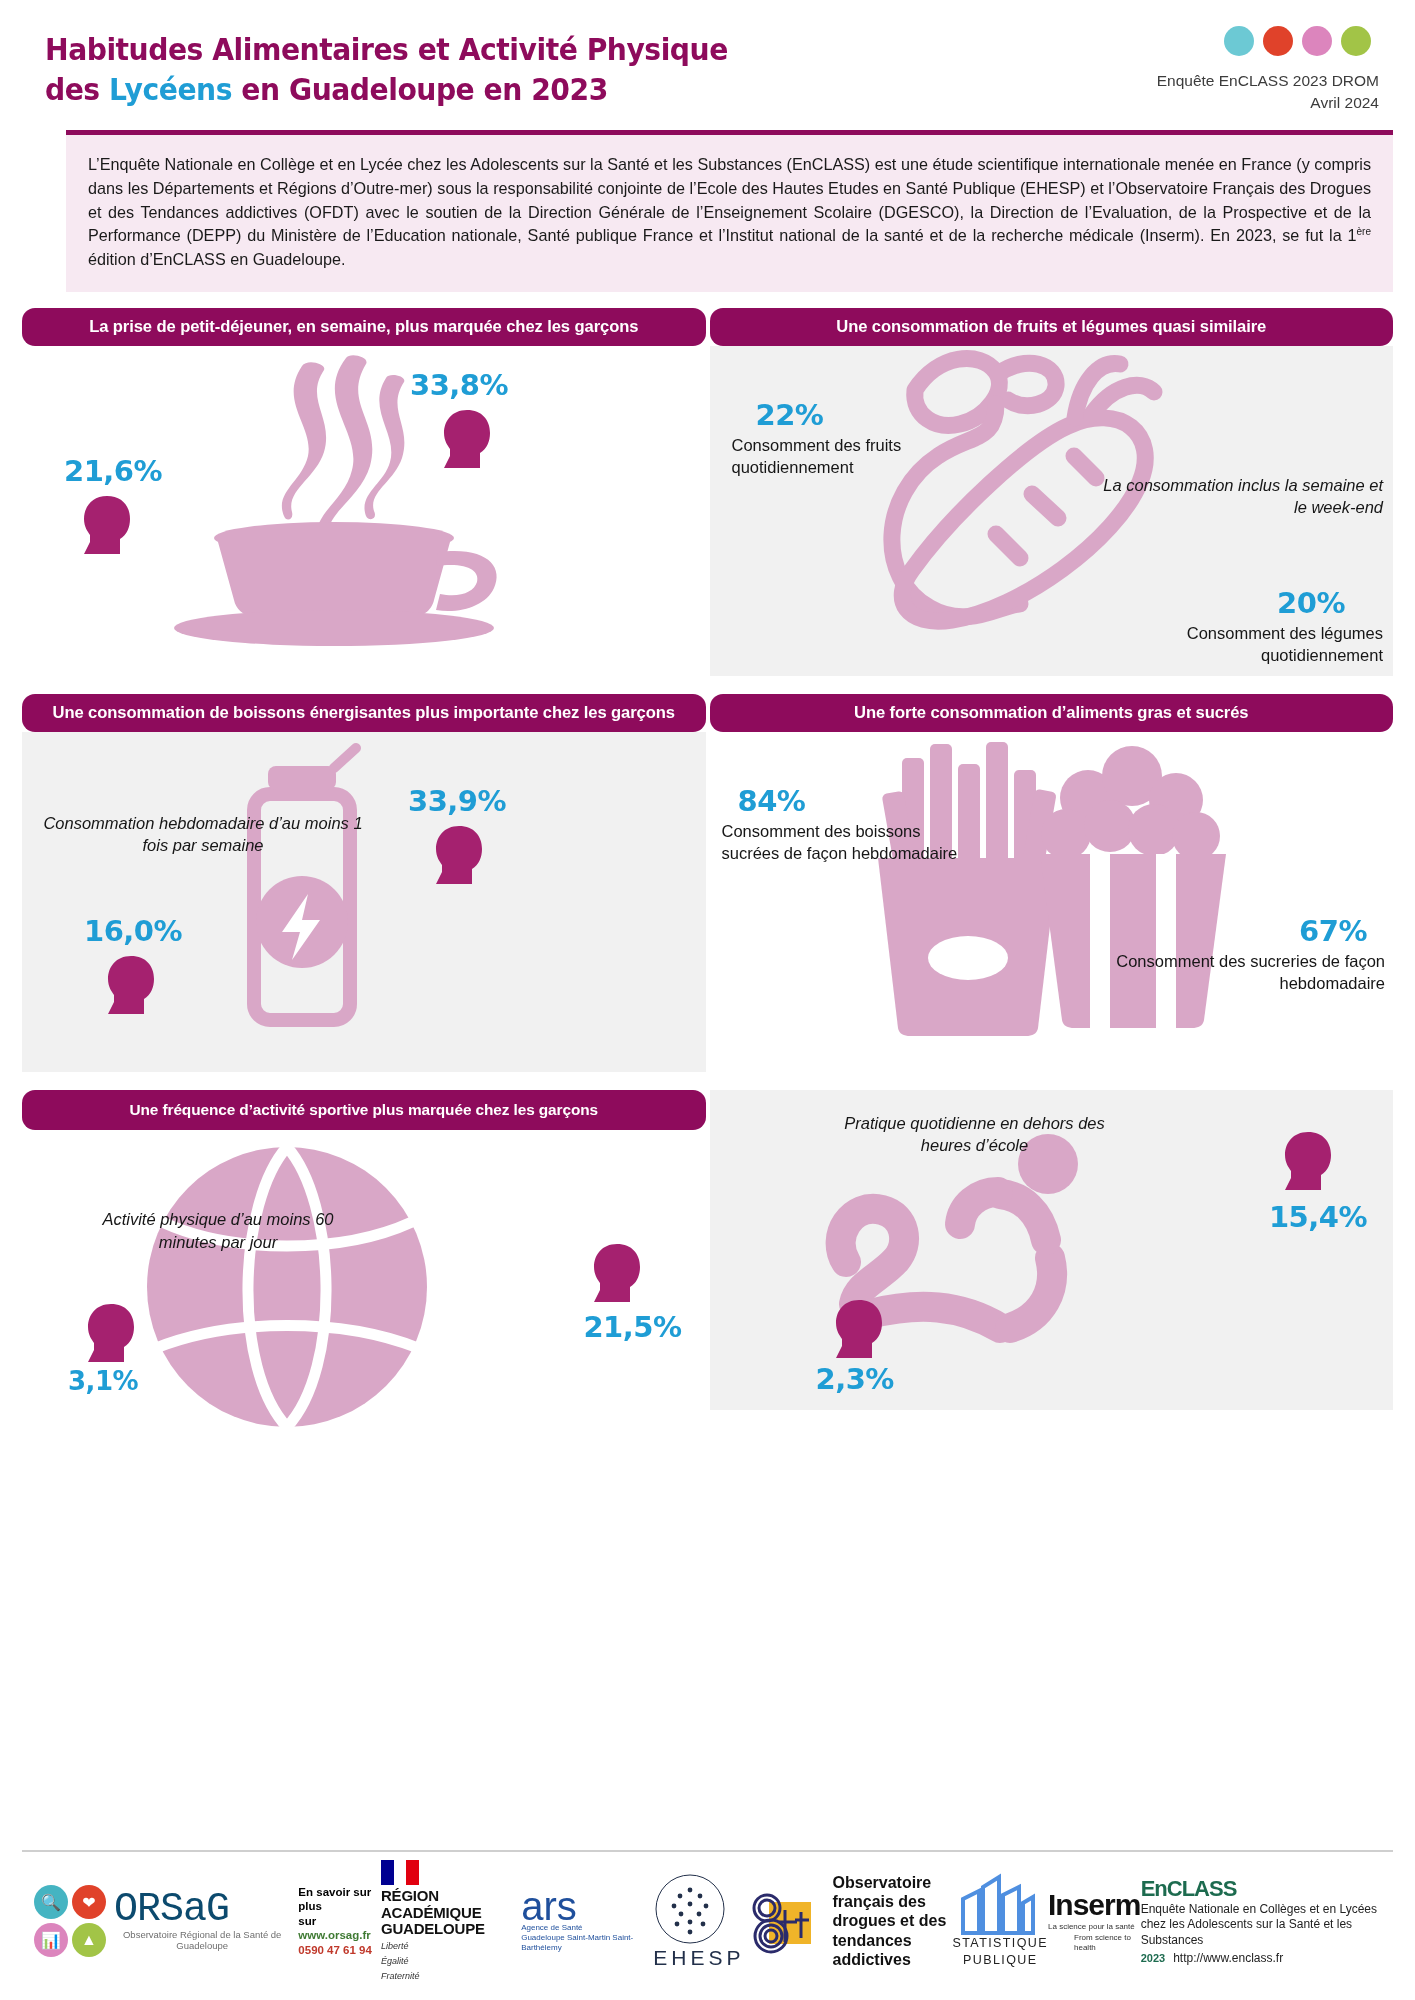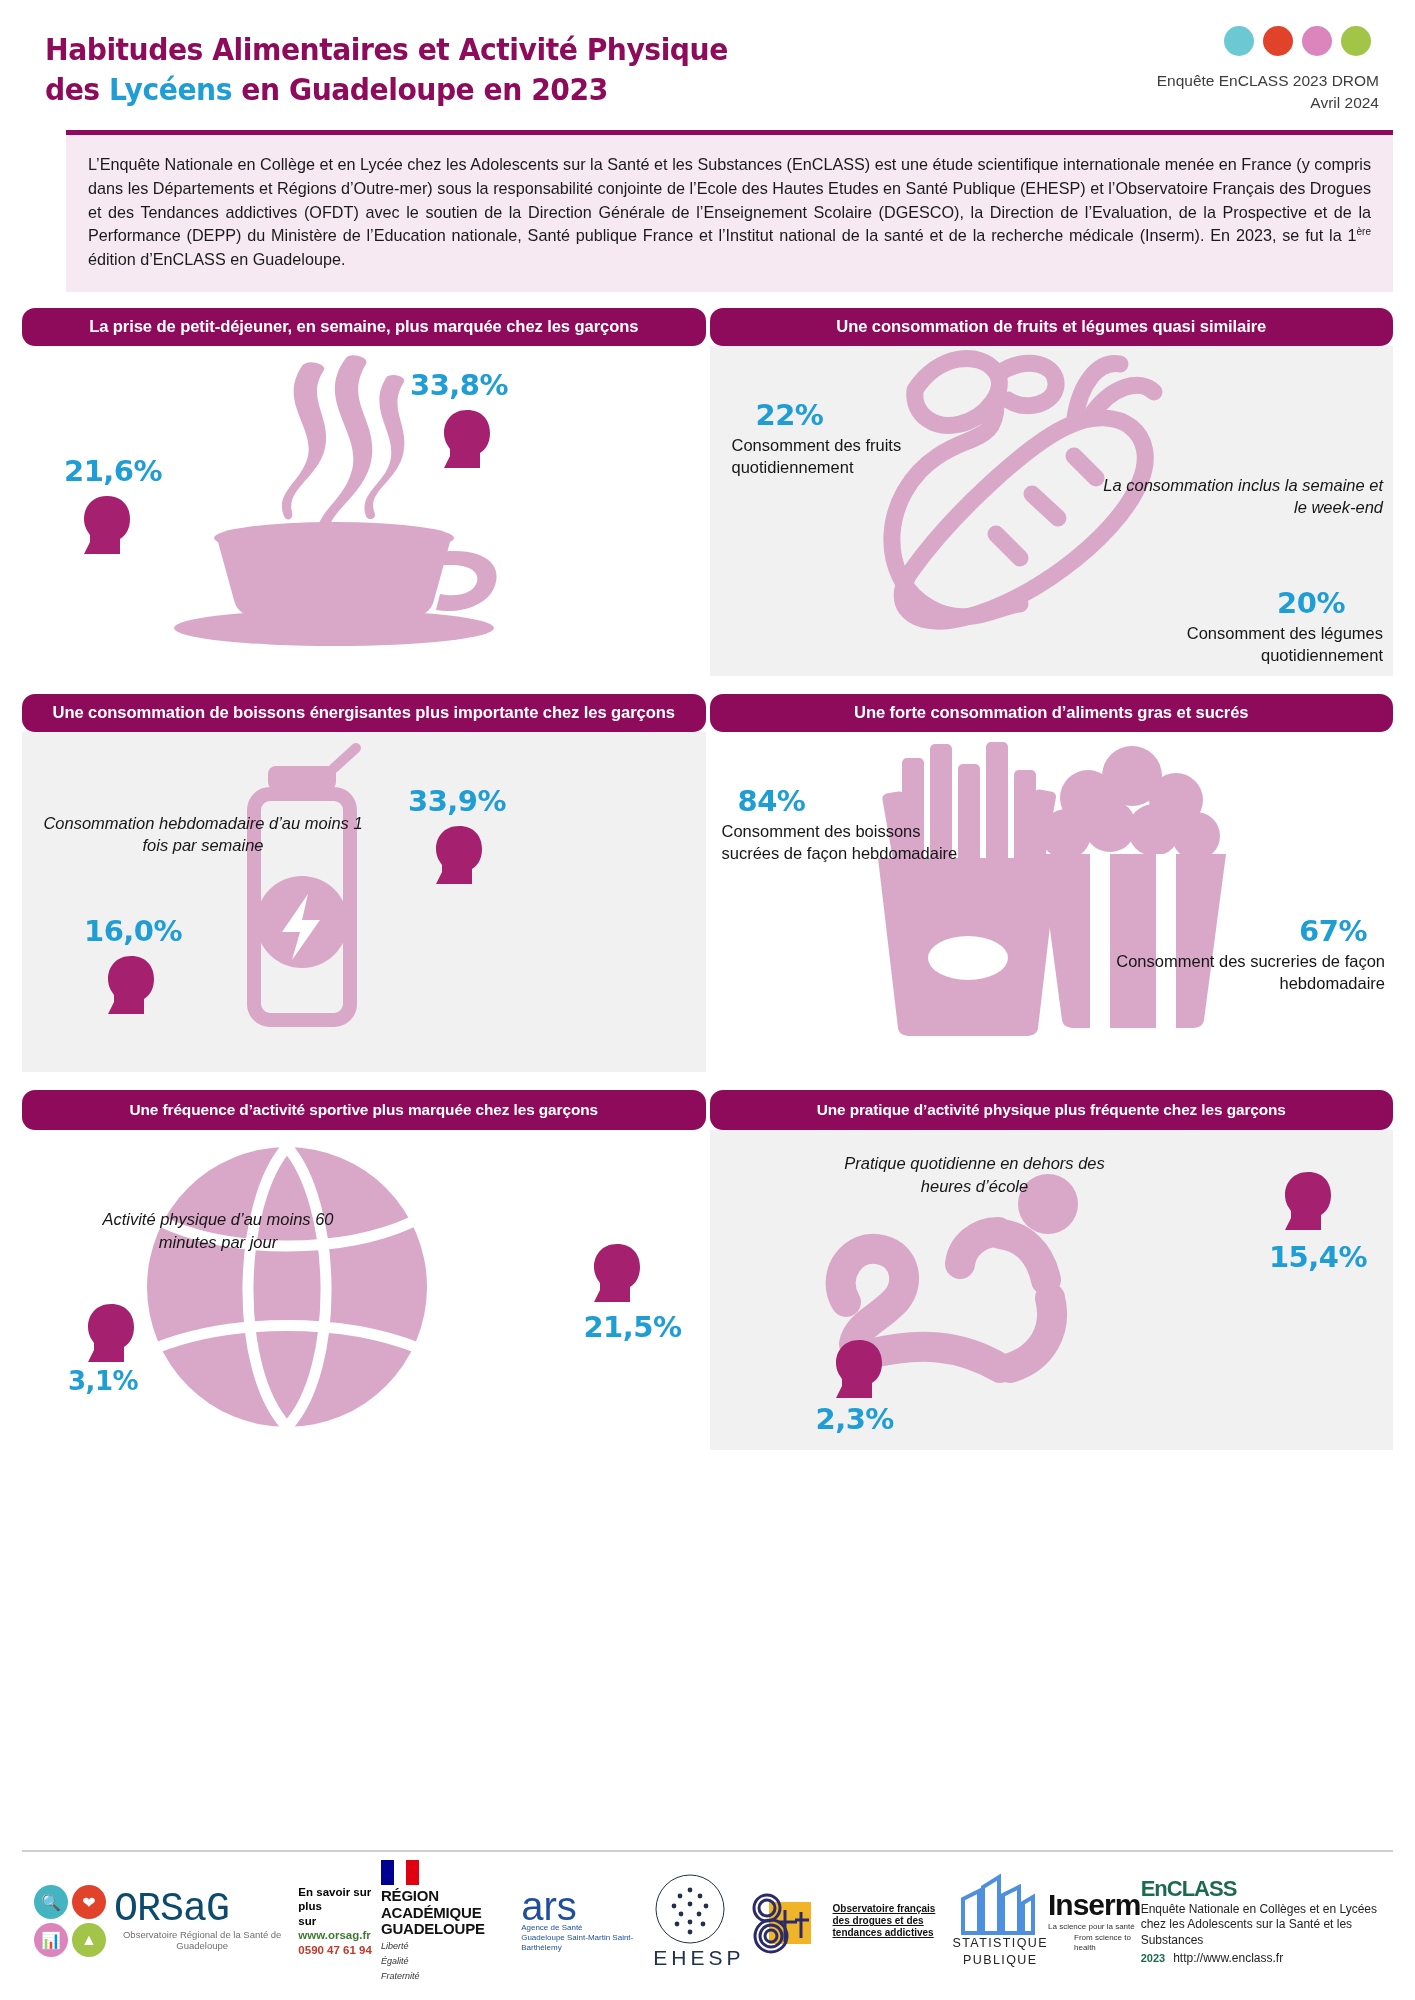--- a/index.html
+++ b/index.html
@@ -118,21 +118,21 @@
   .orsag-contact .red { color: #c0392b; }
 
   .ra-title { font-size: 15px; font-weight: bold; color: #111; line-height: 1.12; letter-spacing:-0.2px;}
   .ra-motto { font-size: 9px; font-style: italic; color: #333; line-height: 1.3; margin-top: 3px;}
   .flag { display:flex; width: 38px; height: 25px; margin-bottom:3px;}
   .flag i { flex:1; display:block; }
 
   .ars-name { font-size: 40px; color:#1f4f9c; font-weight:300; line-height:0.85;}
   .ars-sub { font-size:8px; color:#1f4f9c; line-height:1.25; }
   .ehesp-name{ font-size:21px; letter-spacing:4px; color:#22304a; }
-  .ofdt-sub { font-size:10px; color:#111; line-height:1.2; font-weight:bold;text-decoration:underline;}
+  .ofdt-sub { font-size:16px; color:#111; line-height:1.2; font-weight:bold;}
   .stat-txt{ font-size:12.5px; letter-spacing:1.4px; color:#222; line-height:1.35;}
   .inserm-name{ font-size:30px; font-weight:bold; color:#111; letter-spacing:-1px;}
   .inserm-sub{ font-size:8px; color:#333; line-height:1.35;}
   .enclass-name{ font-size:22px; font-weight:bold; color:#1d6b4f; letter-spacing:-1px;}
   .enclass-sub{ font-size:12px; color:#222; line-height:1.3;}
   .enclass-yr{ font-size:11px; font-weight:bold; color:#1d6b4f;}
 </style>
 </head>
 <body>
 
@@ -303,21 +303,20 @@
           <path d="M27 2 C12 2 4 13 4 25 C4 33 8 38 10 41 L10 48 L4 60 L40 60 L40 45 C47 41 50 33 50 25 C50 12 42 2 27 2 Z" fill="#a5216f"></path>
         </svg>
         <div class="pct" style="right:24px; top:180px;">21,5%</div>
         <svg class="head-icon" style="right:62px; top:112px;" width="54" height="62" viewBox="0 0 54 62">
           <path d="M27 2 C12 2 4 13 4 25 C4 33 8 38 10 41 L10 48 L4 60 L40 60 L40 45 C47 41 50 33 50 25 C50 12 42 2 27 2 Z" fill="#a5216f"></path>
         </svg>
       </div>
     </div>
 
     <div class="panel r3">
-      <div class="panel-head small">Une pratique d’activité physique plus fréquente chez les garçons</div>
       <div class="panel-body bg-grey">
         <svg class="head-icon" style="left:100px; top:42px;" width="330" height="250" viewBox="0 0 330 250">
           <g fill="none" stroke="#d9a7c7" stroke-width="30" stroke-linecap="round" stroke-linejoin="round">
             <path d="M36 130 C20 104, 42 70, 72 78 C96 84, 100 112, 86 128 C70 146, 48 152, 44 172"></path>
             <path d="M60 182 C108 170, 150 172, 190 196"></path>
             <path d="M200 196 C232 186, 248 158, 240 126"></path>
             <path d="M236 108 C230 80, 212 64, 190 62"></path>
             <path d="M188 60 C168 60, 152 74, 150 92"></path>
           </g>
           <circle cx="238" cy="32" r="30" fill="#d9a7c7"></circle>

